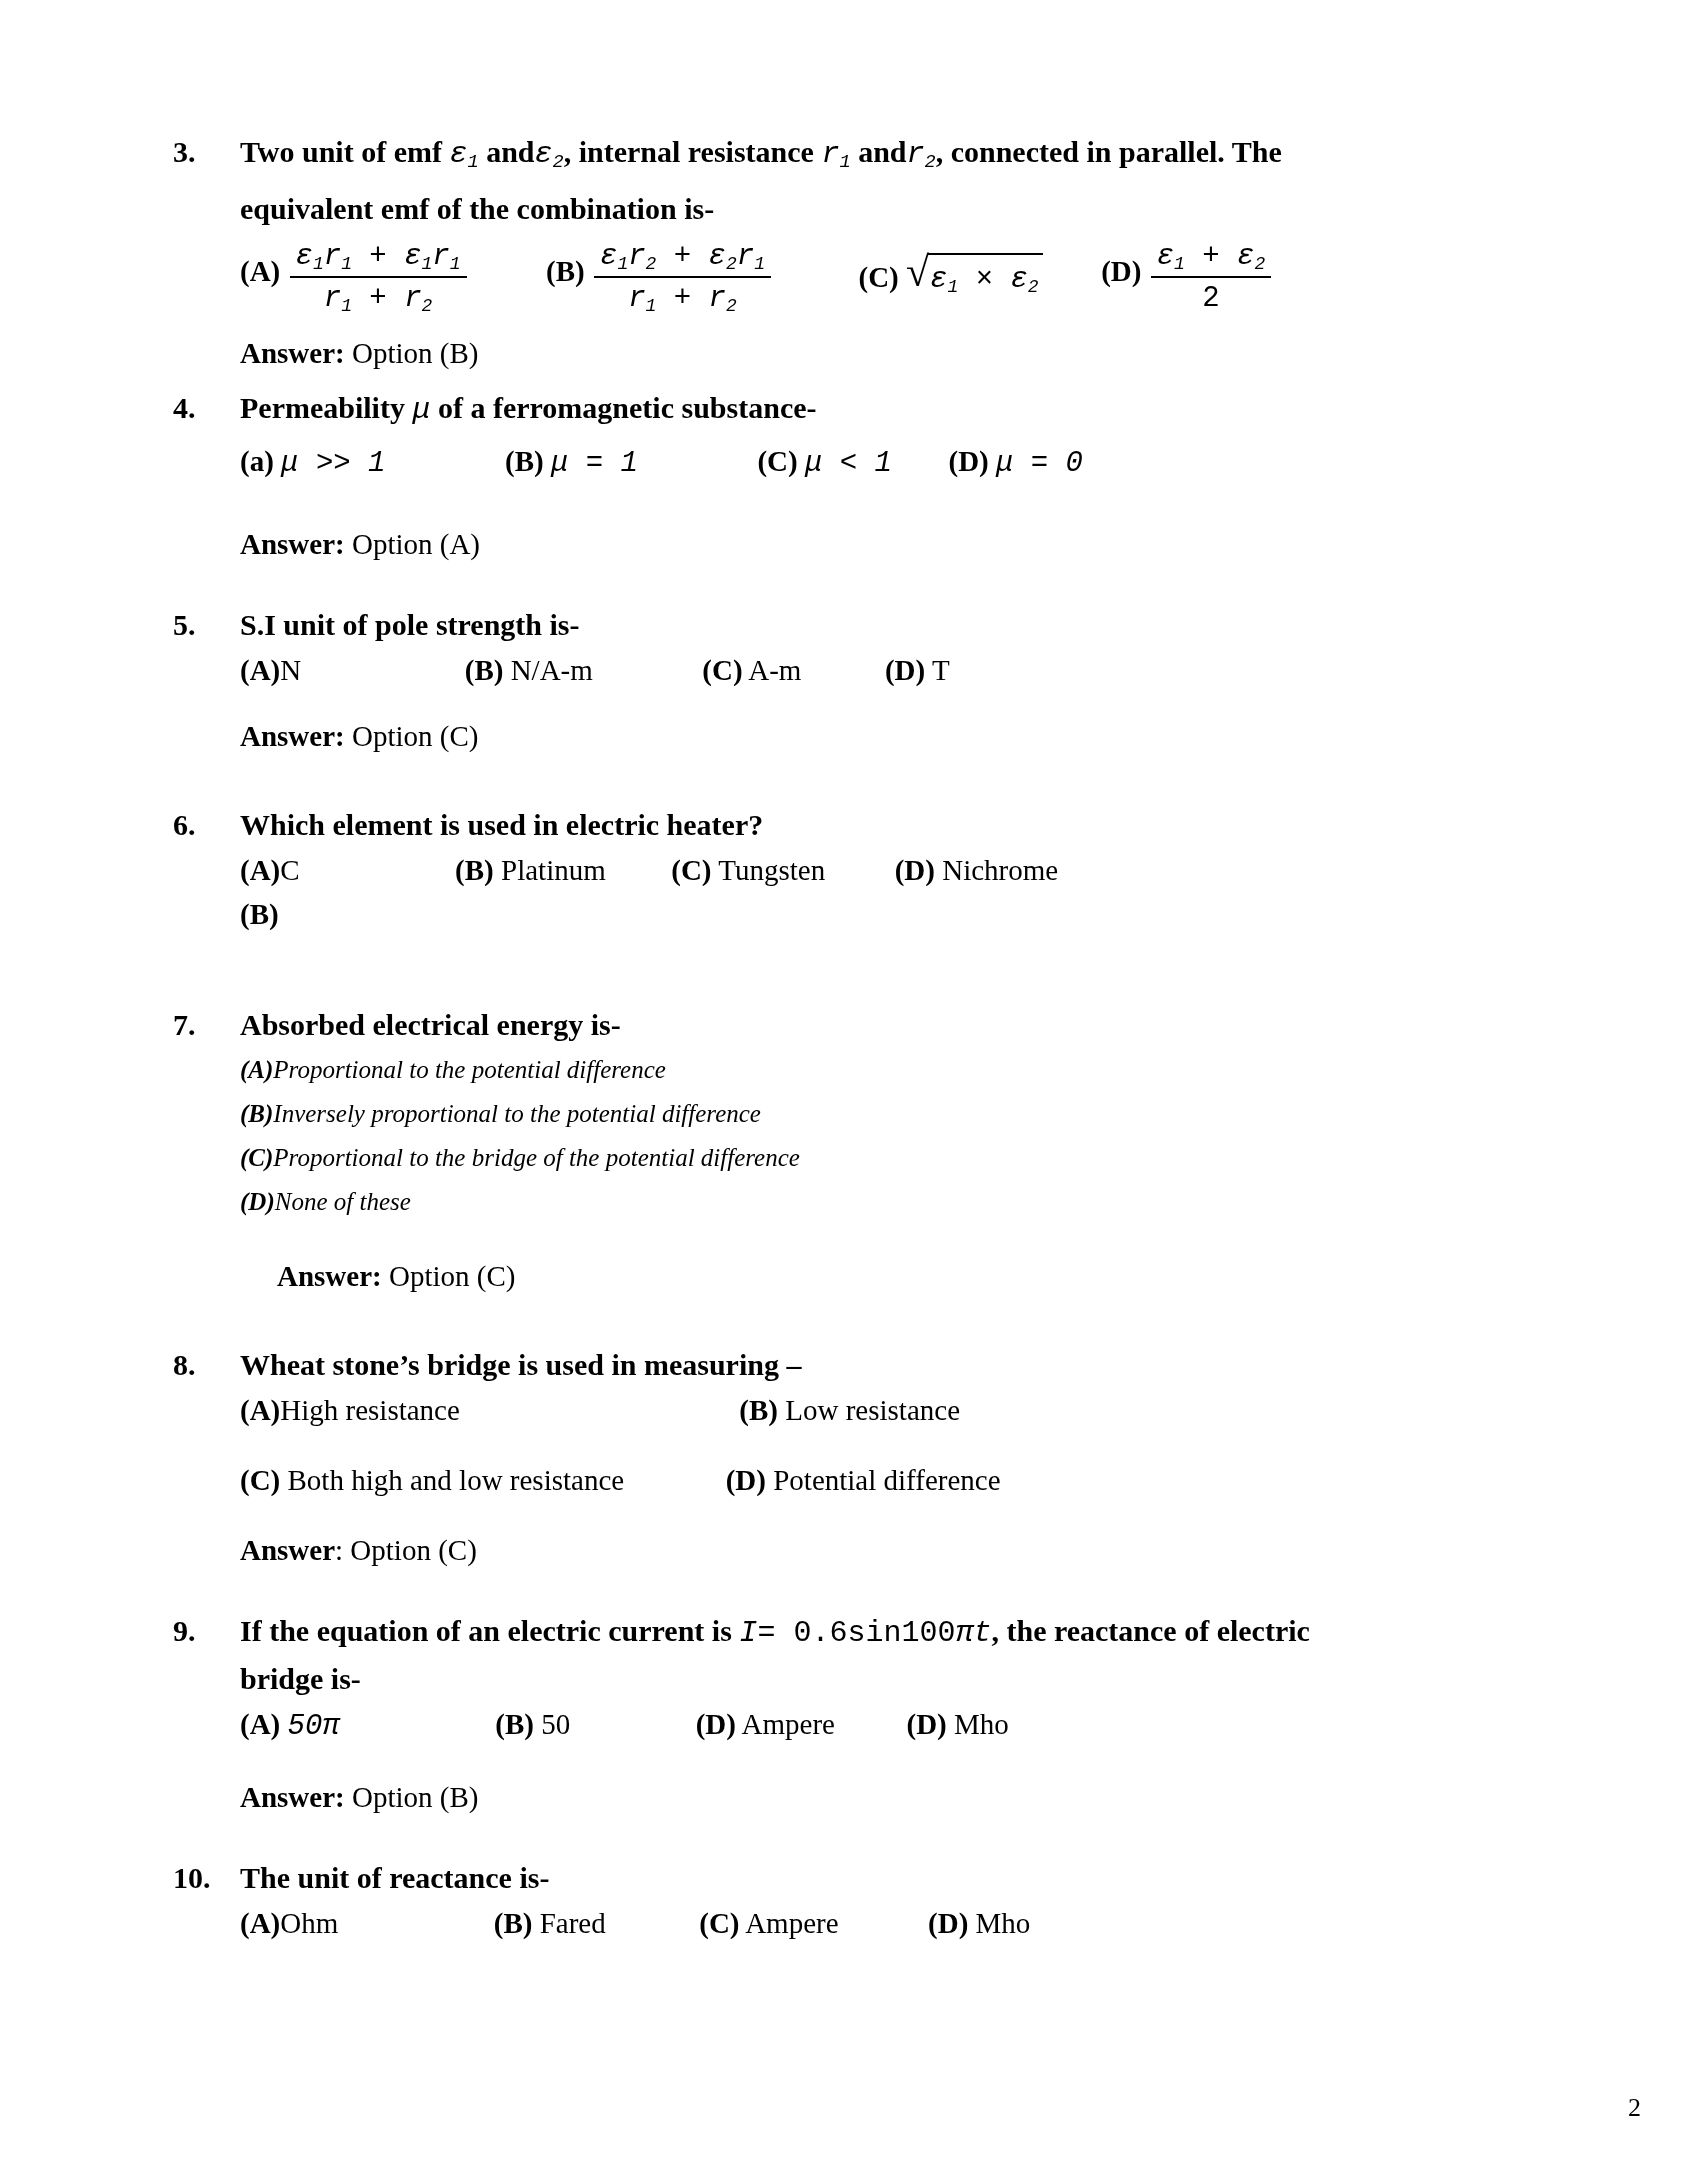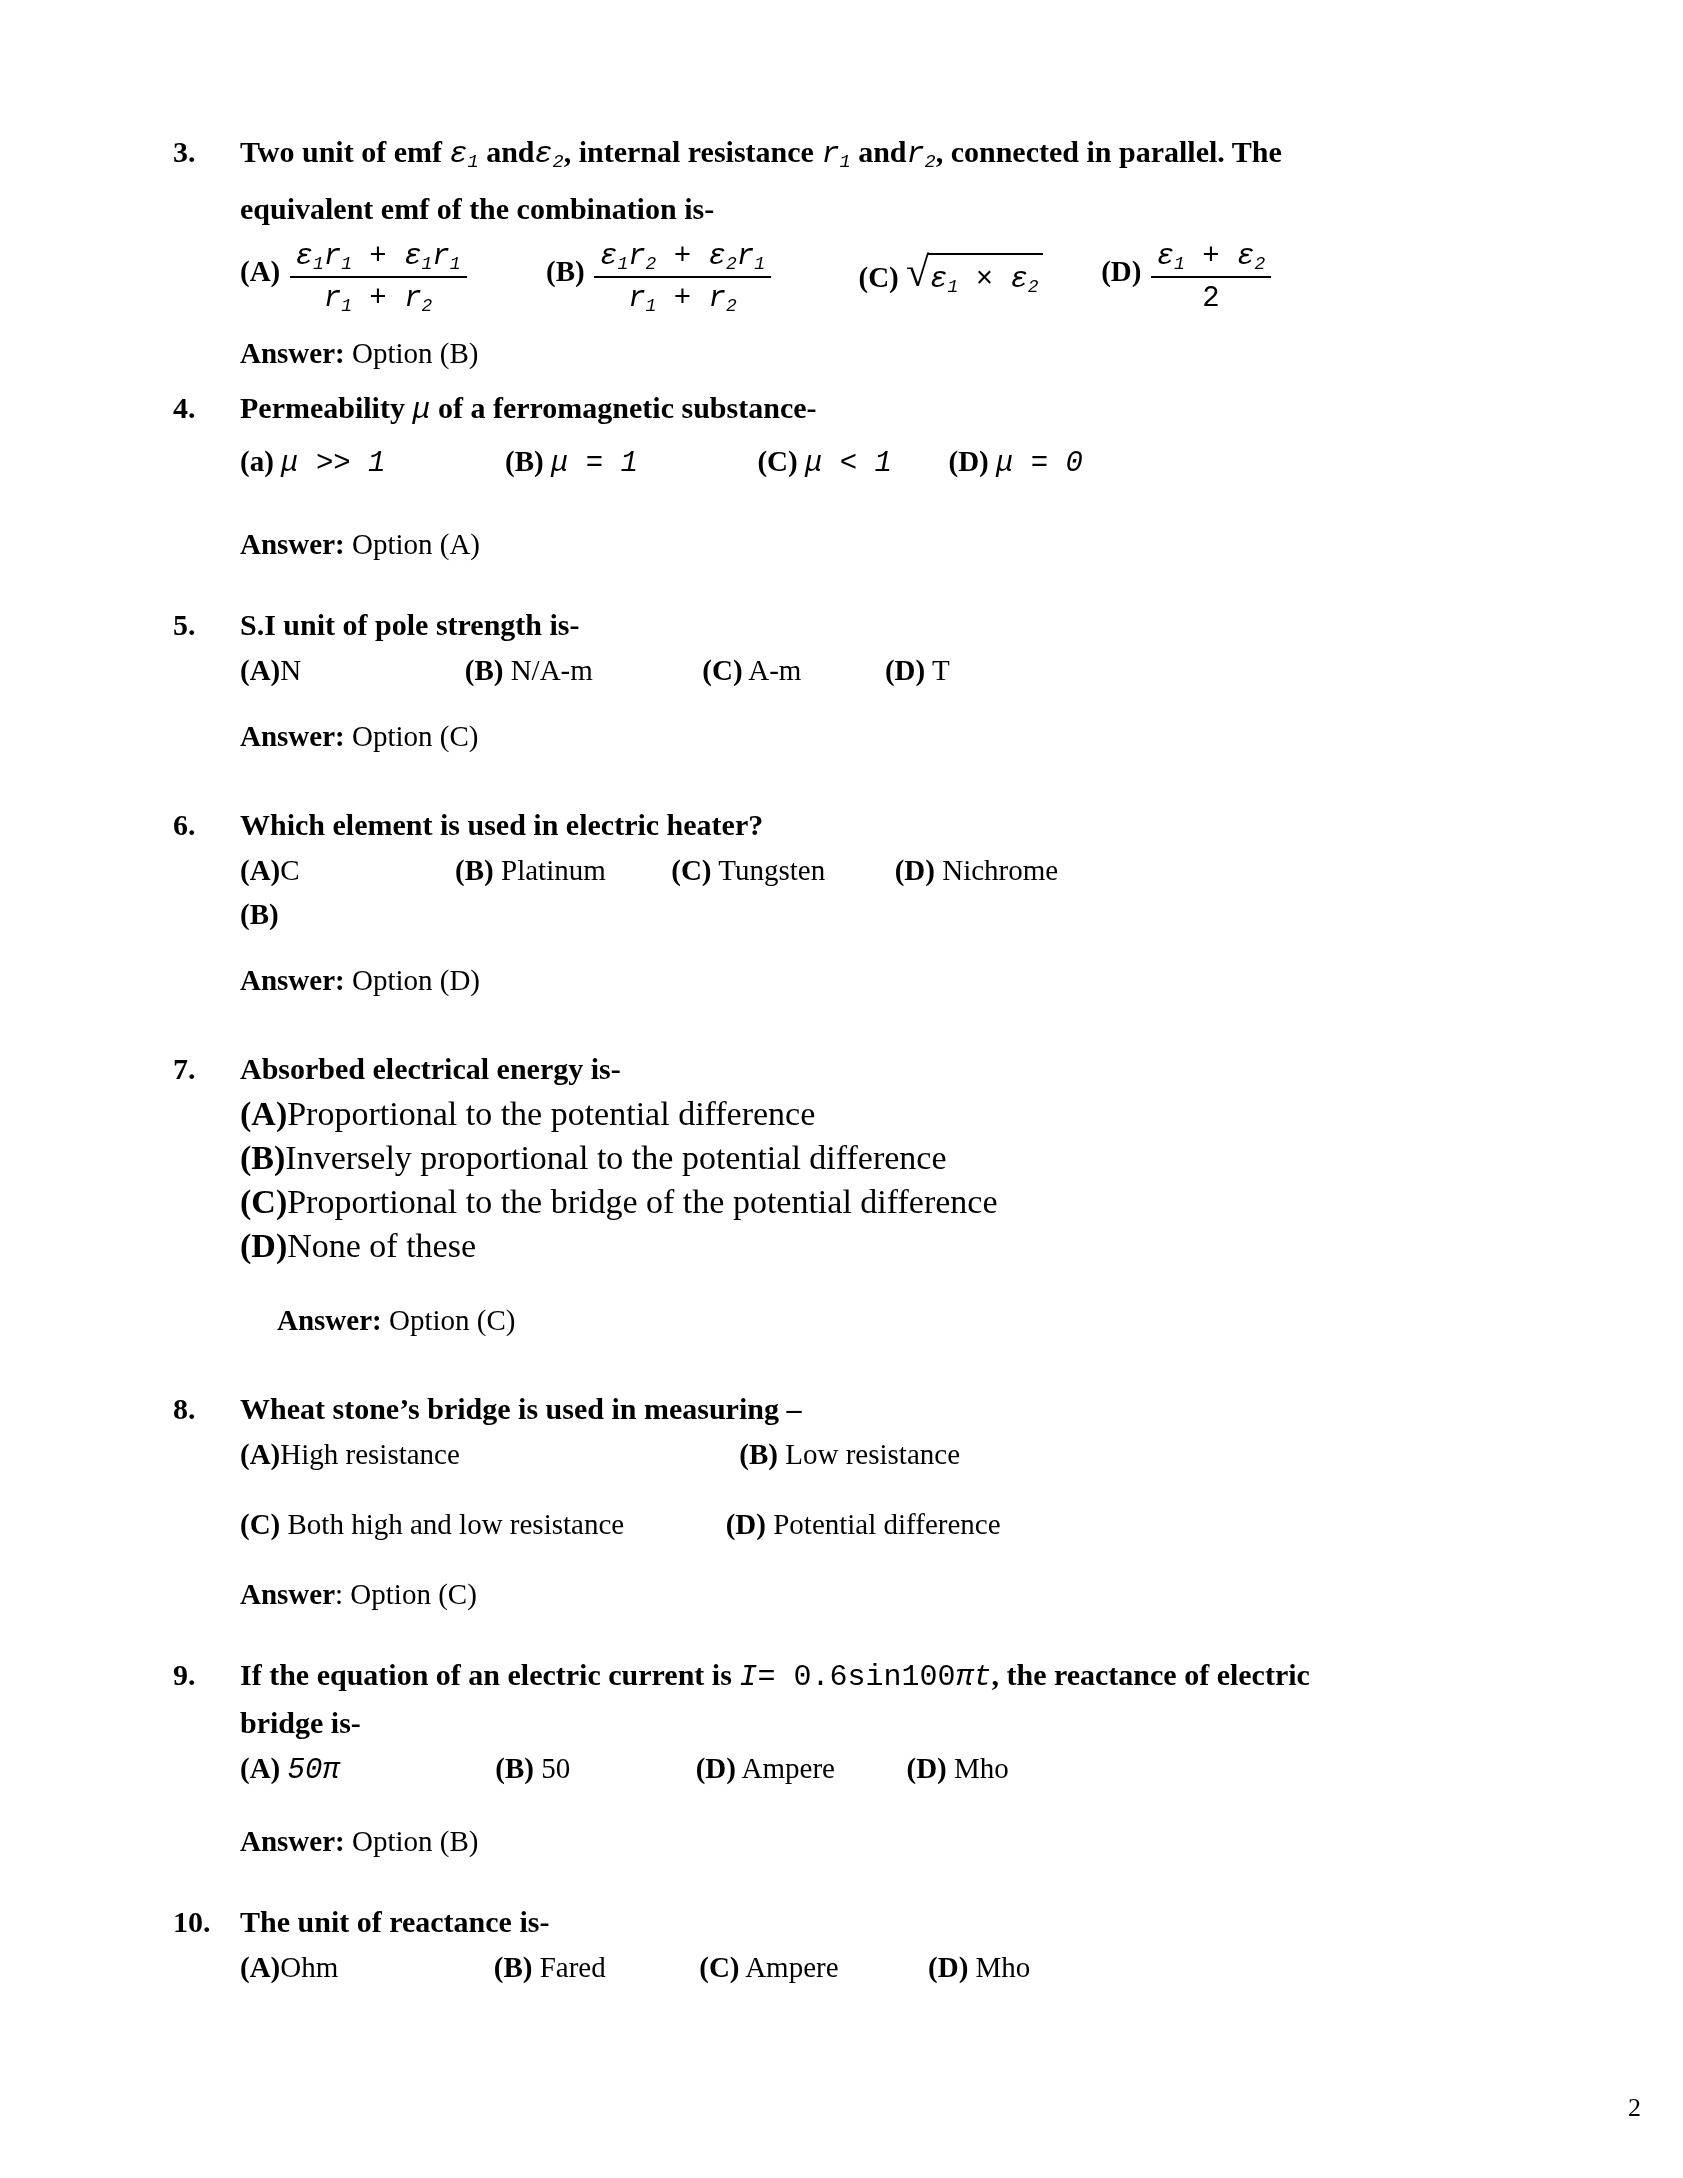--- a/index.html
+++ b/index.html
@@ -70,23 +70,24 @@
     vertical-align: baseline;
   }
   .lbl {
     font-weight: bold;
   }
   .txt {
     font-weight: normal;
   }
   .opt-stack {
     display: block;
-    font-size: 34px;
+    font-size: 25px;
     line-height: 44px;
     padding-left: 67px;
+    font-style: italic;
   }
   .opt-stack .row {
     display: block;
     white-space: nowrap;
   }
 
   
   .ans {
     display: block;
     font-size: 29px;
@@ -317,21 +318,20 @@
         <span class="lbl">(D)</span> <span class="txt">Nichrome</span>
       </span>
     </div>
 
     <div class="opts">
       <span class="lbl">(B)</span>
     </div>
 
     <div class="sp22"></div>
 
-    <div class="ans"><span class="ans-lbl">Answer:</span> <span class="ans-val">Option (D)</span></div>
   </div>
 
   <div class="sp44"></div>
 
   <div class="q">
     <div class="q-head">
       <span class="q-num">7.</span><span>Absorbed electrical energy is-</span>
     </div>
 
     <div class="opt-stack">

